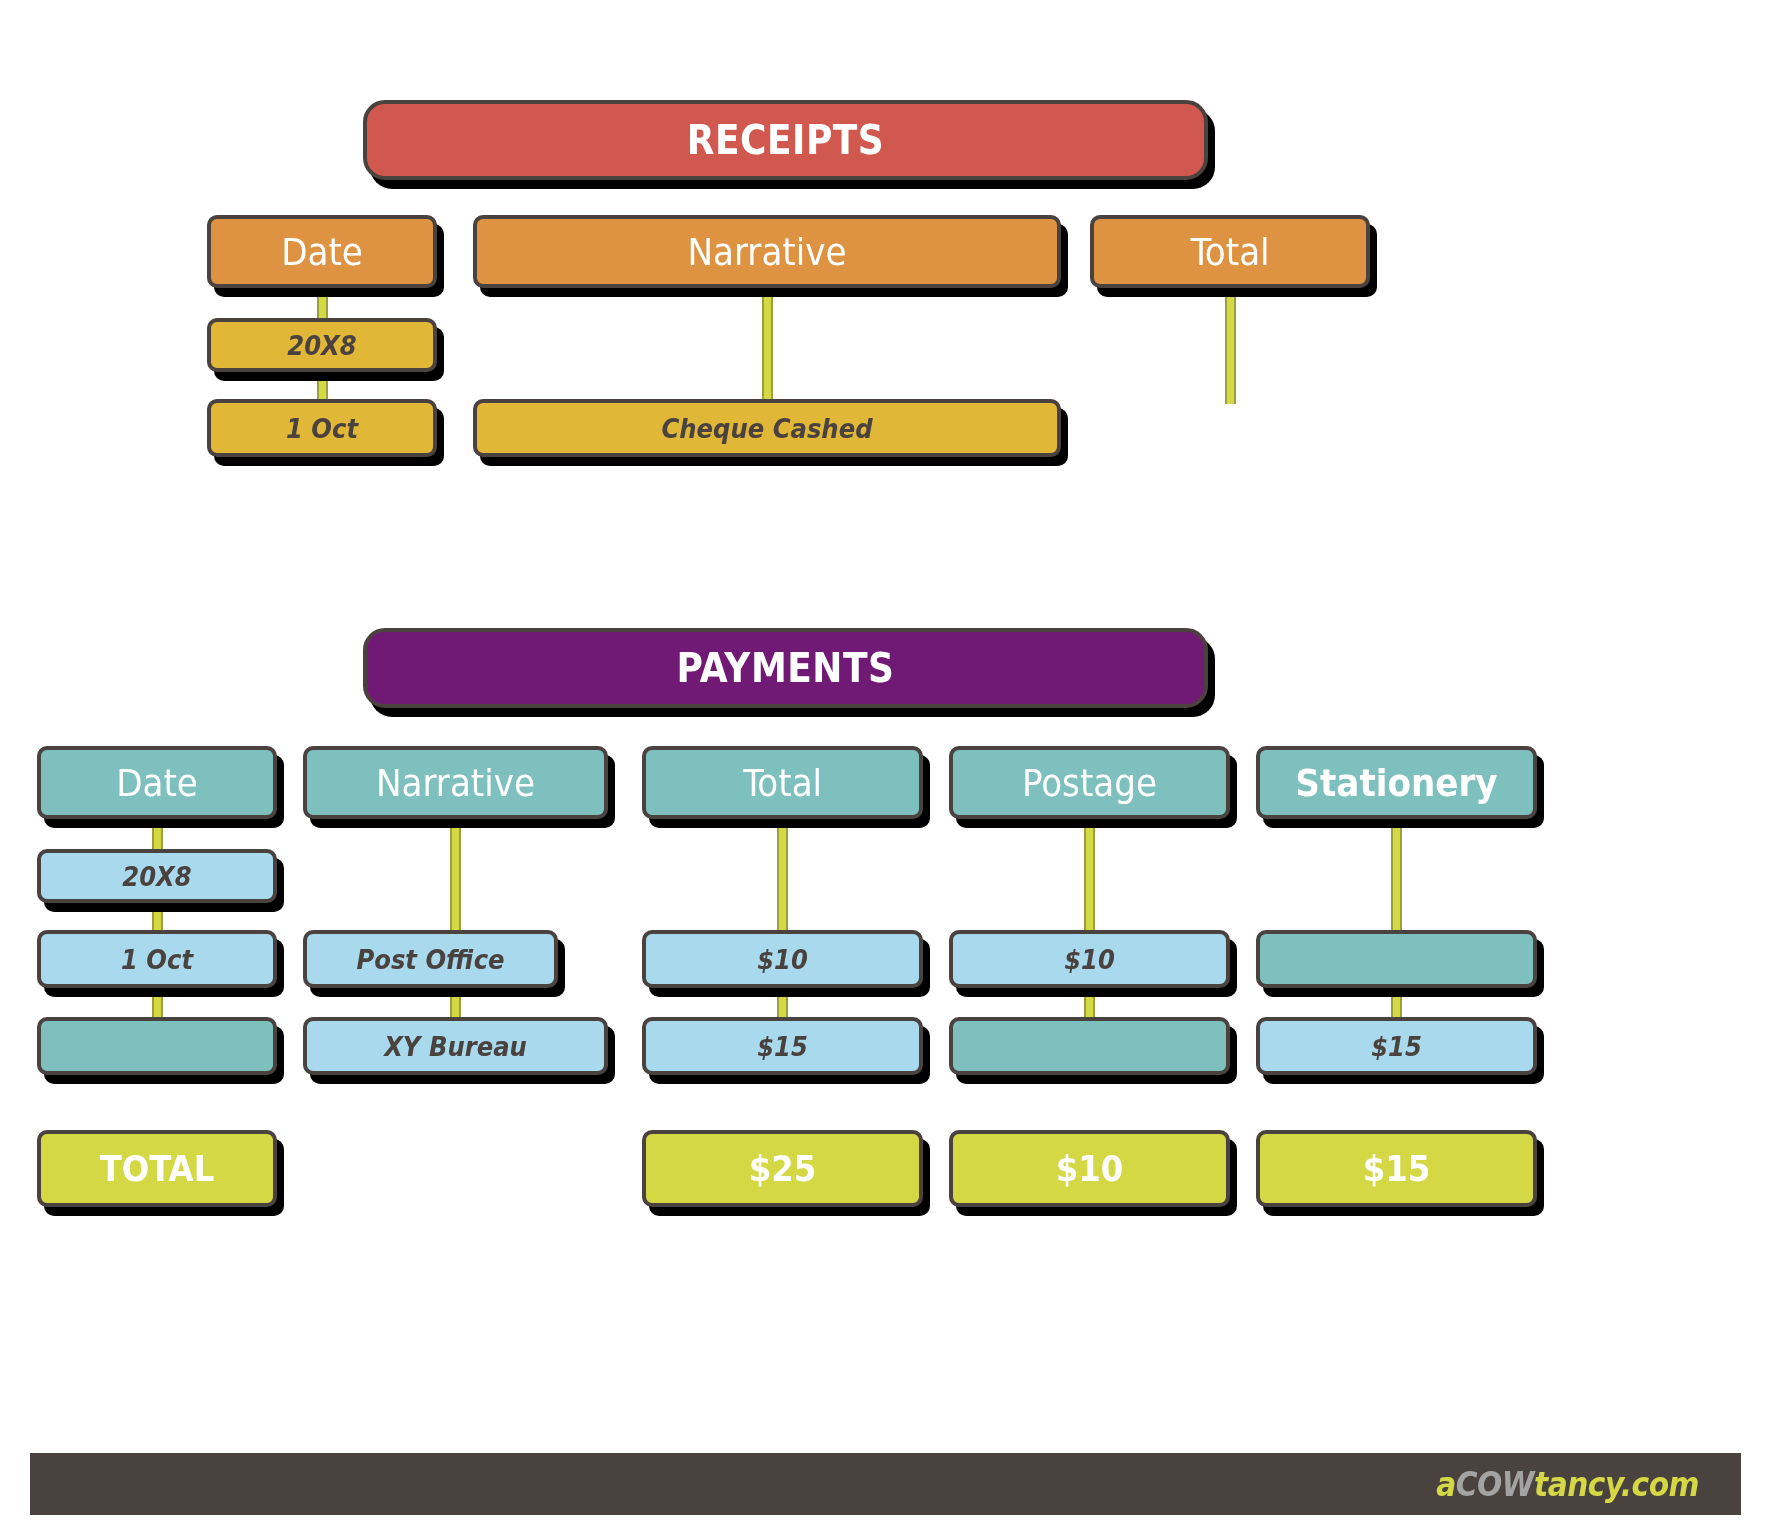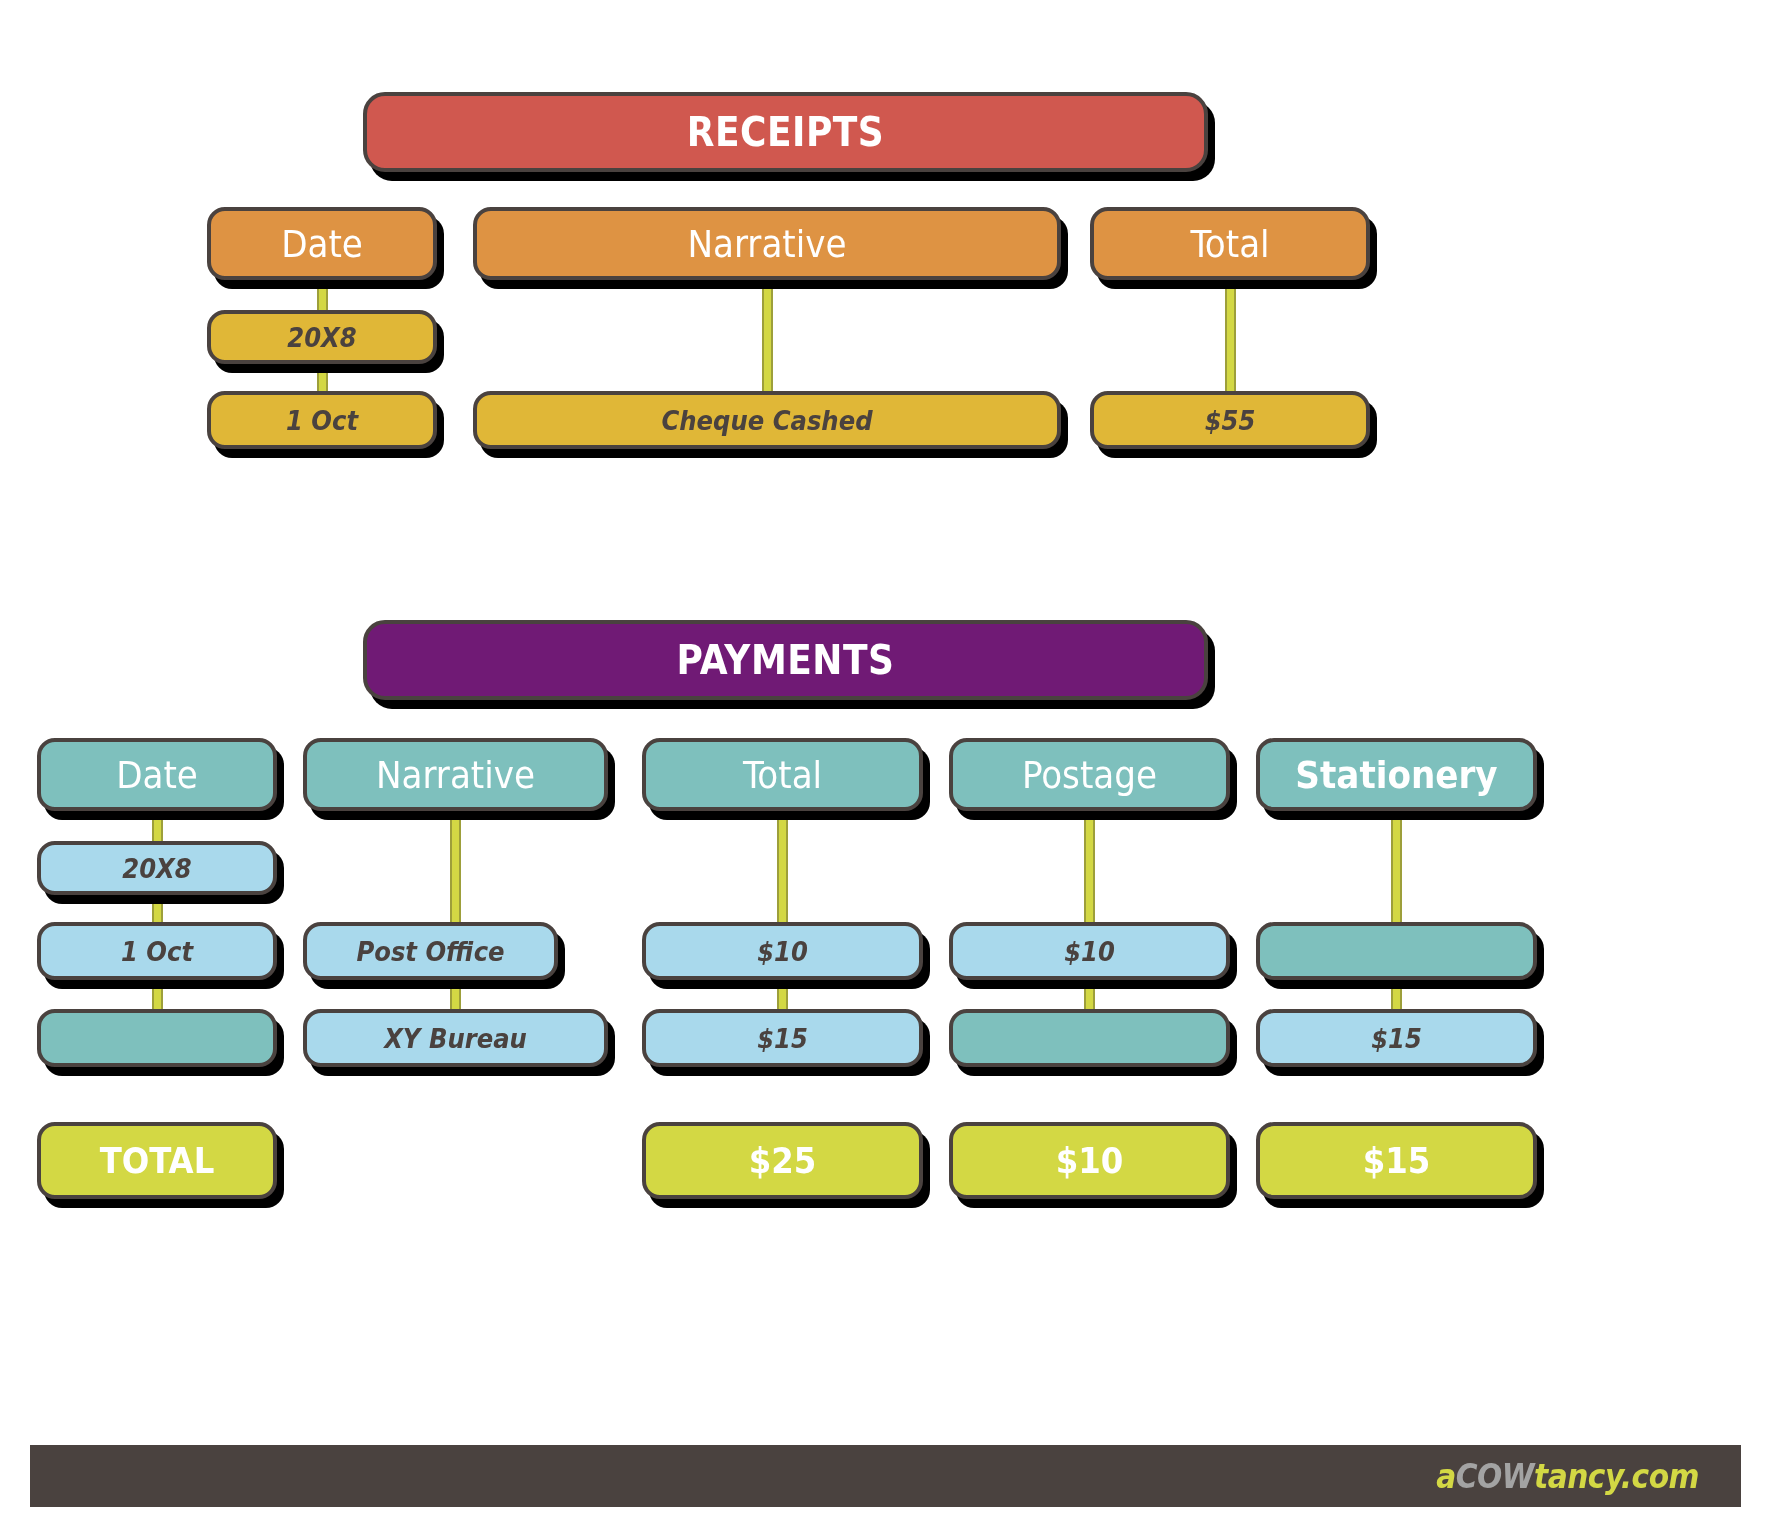--- a/index.html
+++ b/index.html
@@ -11,28 +11,29 @@
     width: 1771px;
     height: 1521px;
     position: relative;
     font-family: "DejaVu Sans Condensed", "Liberation Sans", sans-serif;
     overflow: hidden;
   }
 
   .canvas {
     position: absolute;
     inset: 0;
+    margin-top: 8px;
   }
 
   
   .box {
     position: absolute;
     box-sizing: border-box;
     border: 4px solid #4a423f;
-    border-radius: 18px;
+    border-radius: 10px;
     display: flex;
     align-items: center;
     justify-content: center;
     text-align: center;
     box-shadow: 7px 9px 0 0 #000000;
     line-height: 1;
     z-index: 3;
   }
 
   
@@ -137,21 +138,20 @@
   <div class="stem" style="left:317px; top:276px; height:44px;"></div>
   <div class="stem" style="left:762px; top:276px; height:120px;"></div>
   <div class="stem" style="left:1225px; top:276px; height:120px;"></div>
 
   <div class="box cell-receipt" style="left:207px; top:310px; width:230px; height:54px;">20X8</div>
 
   <div class="stem" style="left:317px; top:360px; height:37px;"></div>
 
   <div class="box cell-receipt" style="left:207px; top:391px; width:230px; height:58px;">1 Oct</div>
   <div class="box cell-receipt" style="left:473px; top:391px; width:588px; height:58px;">Cheque Cashed</div>
-  <div class="box cell-receipt" style="left:1090px; top:391px; width:280px; height:58px;">$55</div>
 
   <div class="box banner banner-payments" style="left:363px; top:620px; width:845px; height:80px;">PAYMENTS</div>
 
   <div class="box hdr-payment" style="left:37px; top:738px; width:240px; height:73px;">Date</div>
   <div class="box hdr-payment" style="left:303px; top:738px; width:305px; height:73px;">Narrative</div>
   <div class="box hdr-payment" style="left:642px; top:738px; width:281px; height:73px;">Total</div>
   <div class="box hdr-payment" style="left:949px; top:738px; width:281px; height:73px;">Postage</div>
   <div class="box hdr-payment" style="left:1256px; top:738px; width:281px; height:73px;font-weight:bold;">Stationery</div>
 
   <div class="stem" style="left:152px; top:807px; height:44px;"></div>

